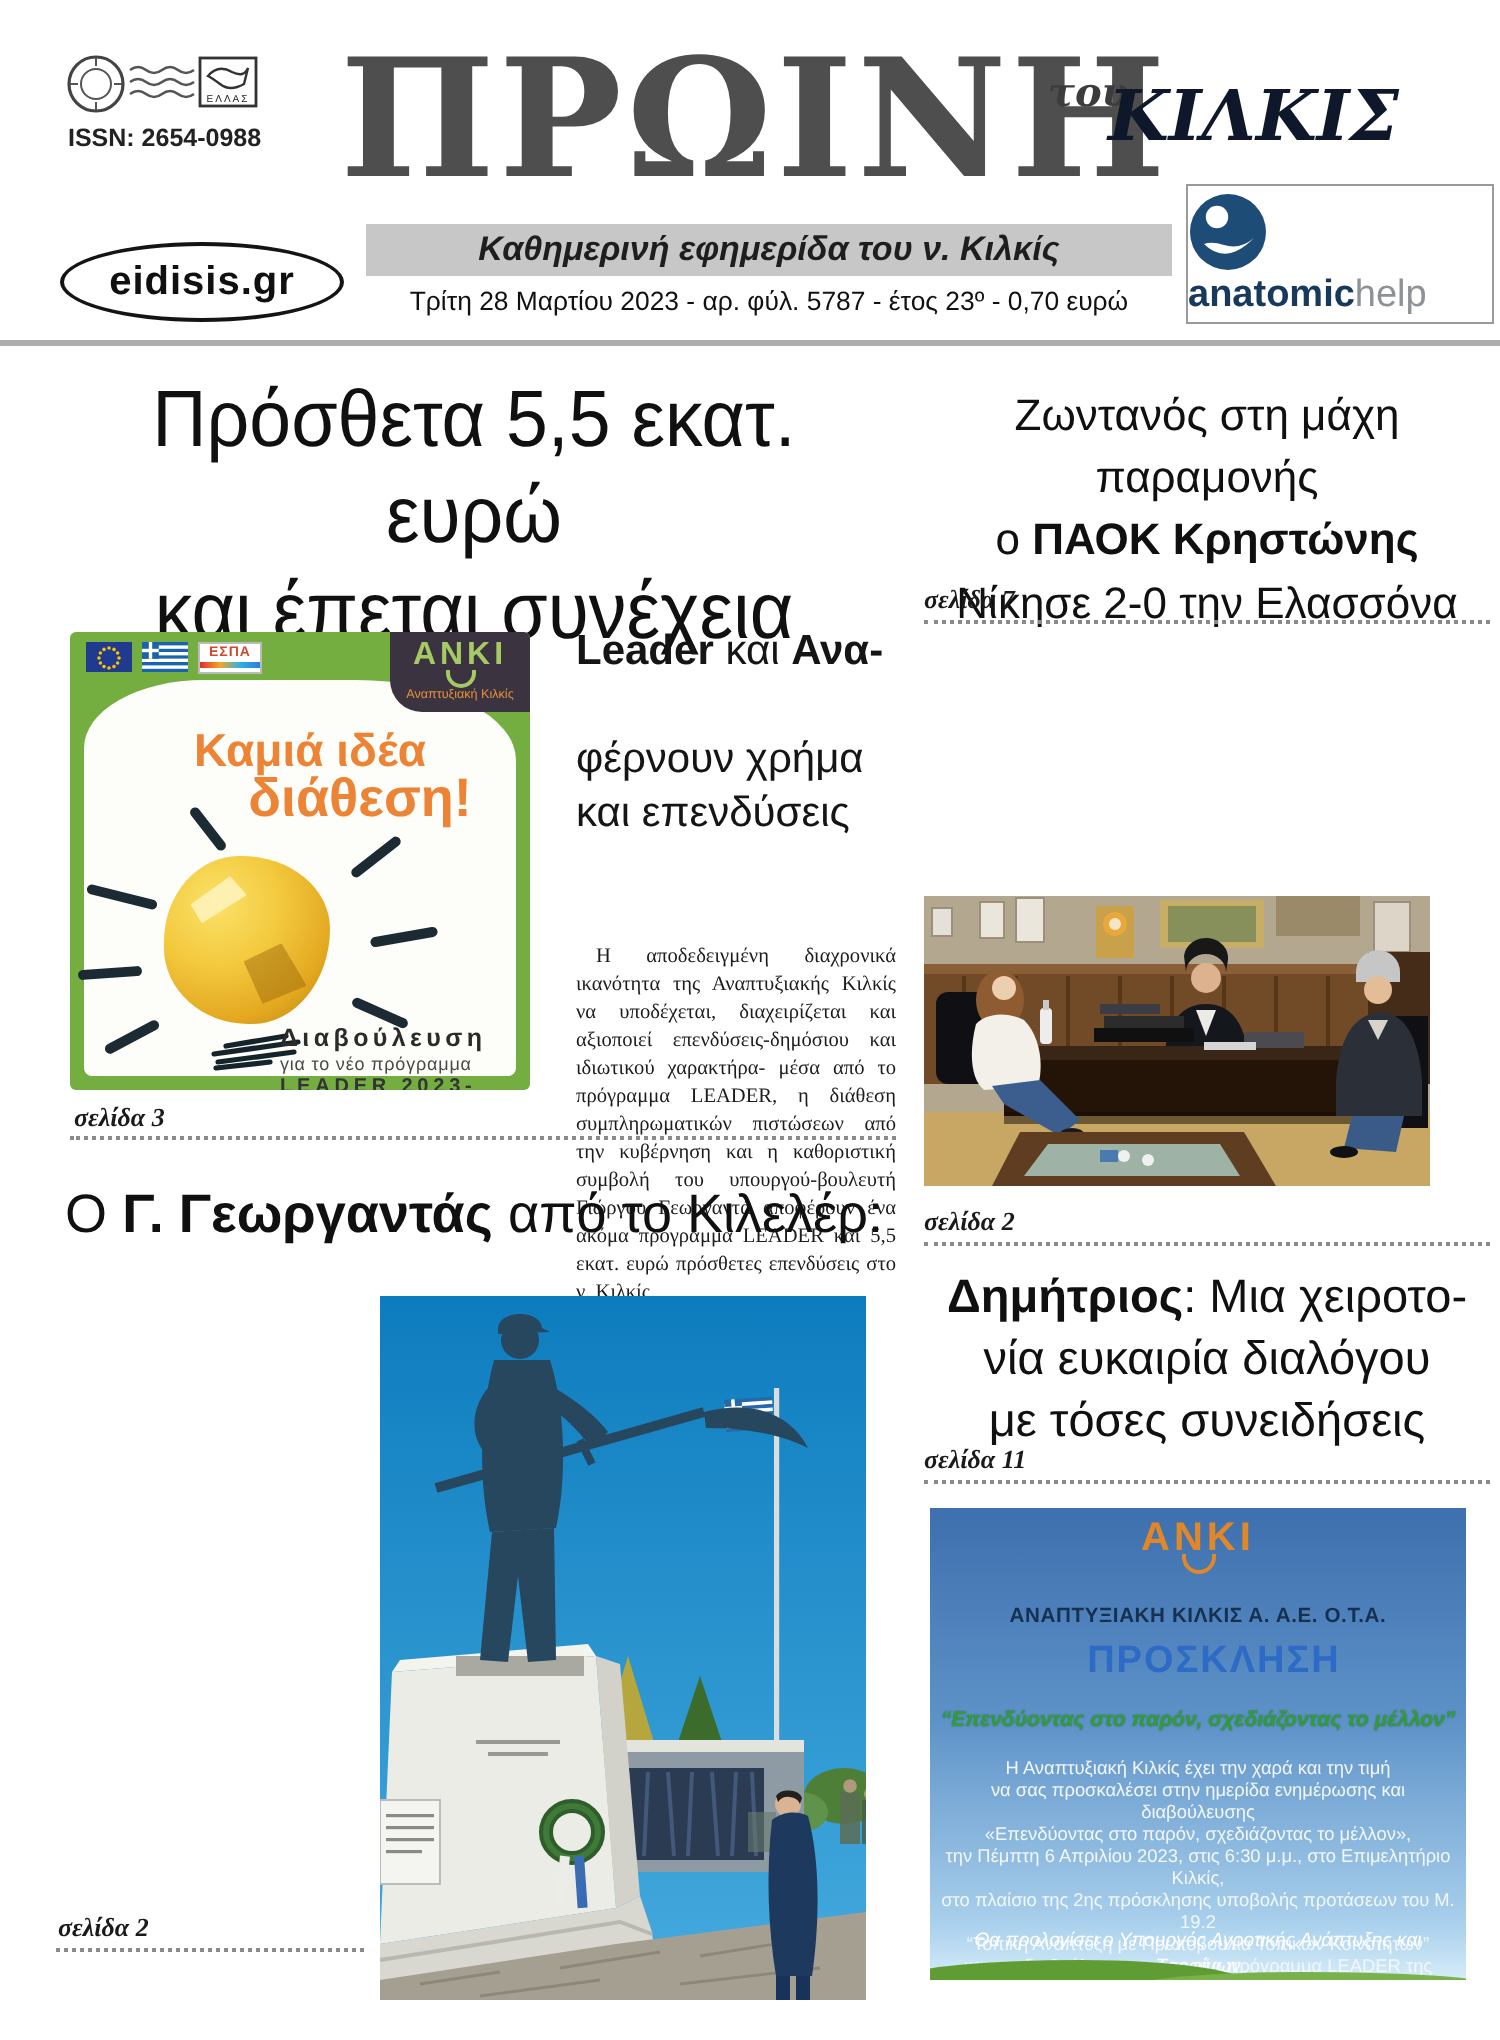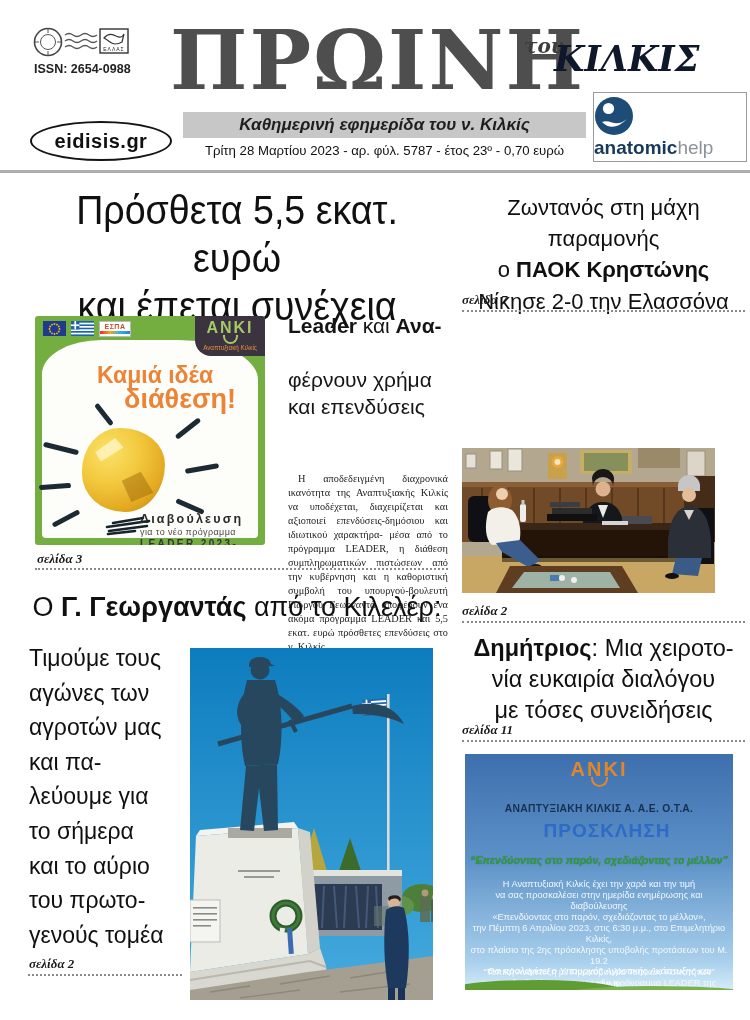--- a/index.html
+++ b/index.html
@@ -234,29 +234,20 @@
     <span class="la-bold">Leader</span><span> και </span><span class="la-bold">Ανα-</span><br>
     <br>
     <span>φέρνουν χρήμα</span><br>
     <span>και επενδύσεις</span>
   </div>
   <div class="abs la-body">Η αποδεδειγμένη διαχρονικά ικανότητα της Αναπτυξιακής Κιλκίς να υποδέχεται, διαχειρίζεται και αξιοποιεί επενδύσεις-δημόσιου και ιδιωτικού χαρακτήρα- μέσα από το πρόγραμμα LEADER, η διάθεση συμπληρωματικών πιστώσεων από την κυβέρνηση και η καθοριστική συμβολή του υπουργού-βουλευτή Γιώργου Γεωργαντά αποφέρουν ένα ακόμα πρόγραμμα LEADER και 5,5 εκατ. ευρώ πρόσθετες επενδύσεις στο ν. Κιλκίς.</div>
 
   <div class="abs geo-head hl">
     <span>Ο </span><span class="la-bold">Γ. Γεωργαντάς</span><span> από το Κιλελέρ:</span>
   </div>
-  <div class="abs geo-quote prewrap">Τιμούμε τους
-αγώνες των
-αγροτών μας
-και πα-
-λεύουμε για
-το σήμερα
-και το αύριο
-του πρωτο-
-γενούς τομέα</div>
   <div class="abs pageref geo-ref">σελίδα 2</div>
   <div class="abs dot dot-geo"></div>
 
   <svg class="abs statue" viewBox="0 0 243 352" preserveAspectRatio="none">
     <defs>
       <linearGradient id="sky" x1="0" y1="0" x2="0" y2="1">
         <stop offset="0" stop-color="#0d7cbe"></stop>
           <stop offset="1" stop-color="#46abdf"></stop>
       </linearGradient>
     </defs>

